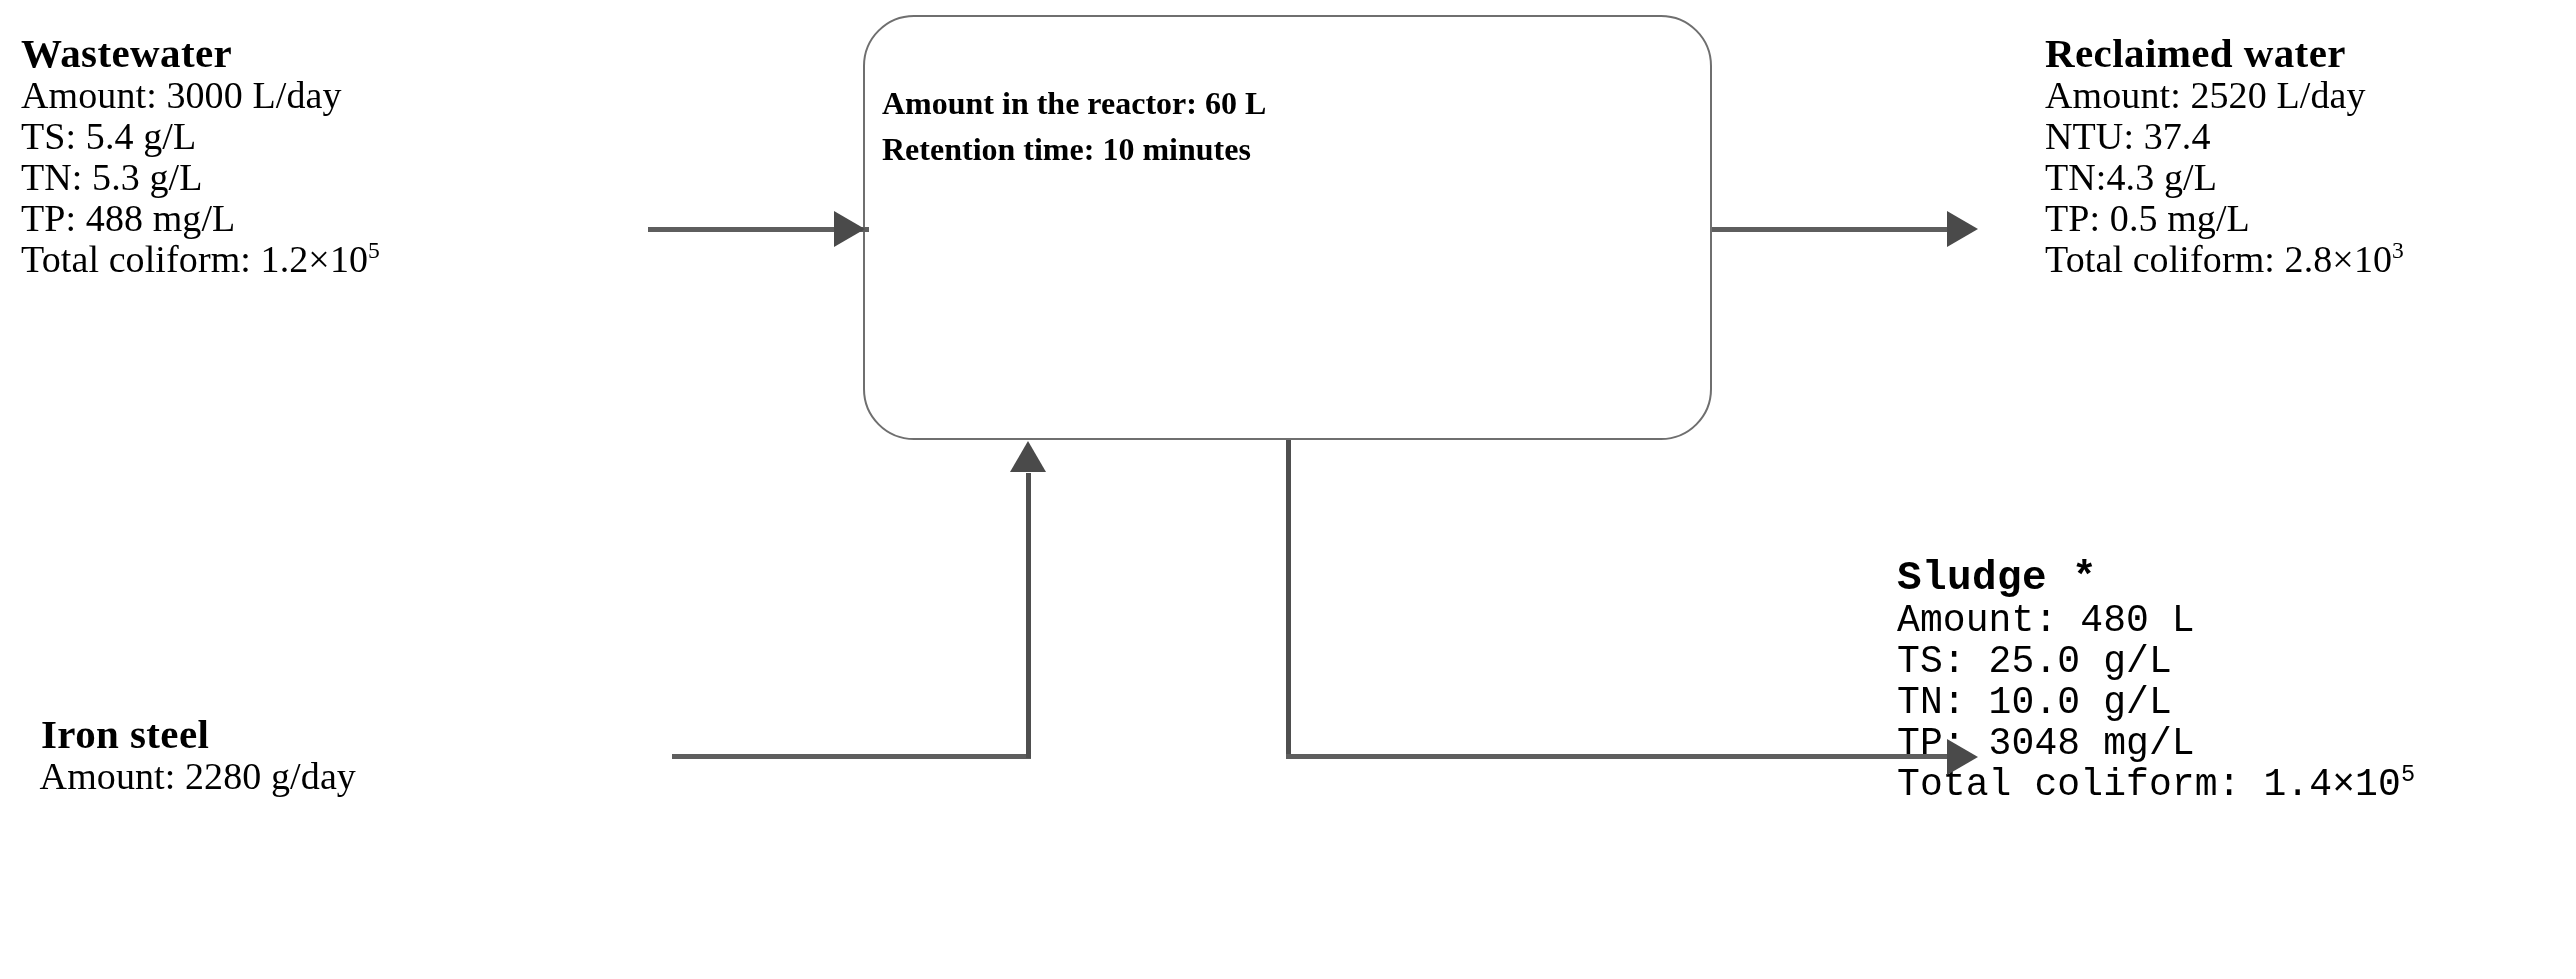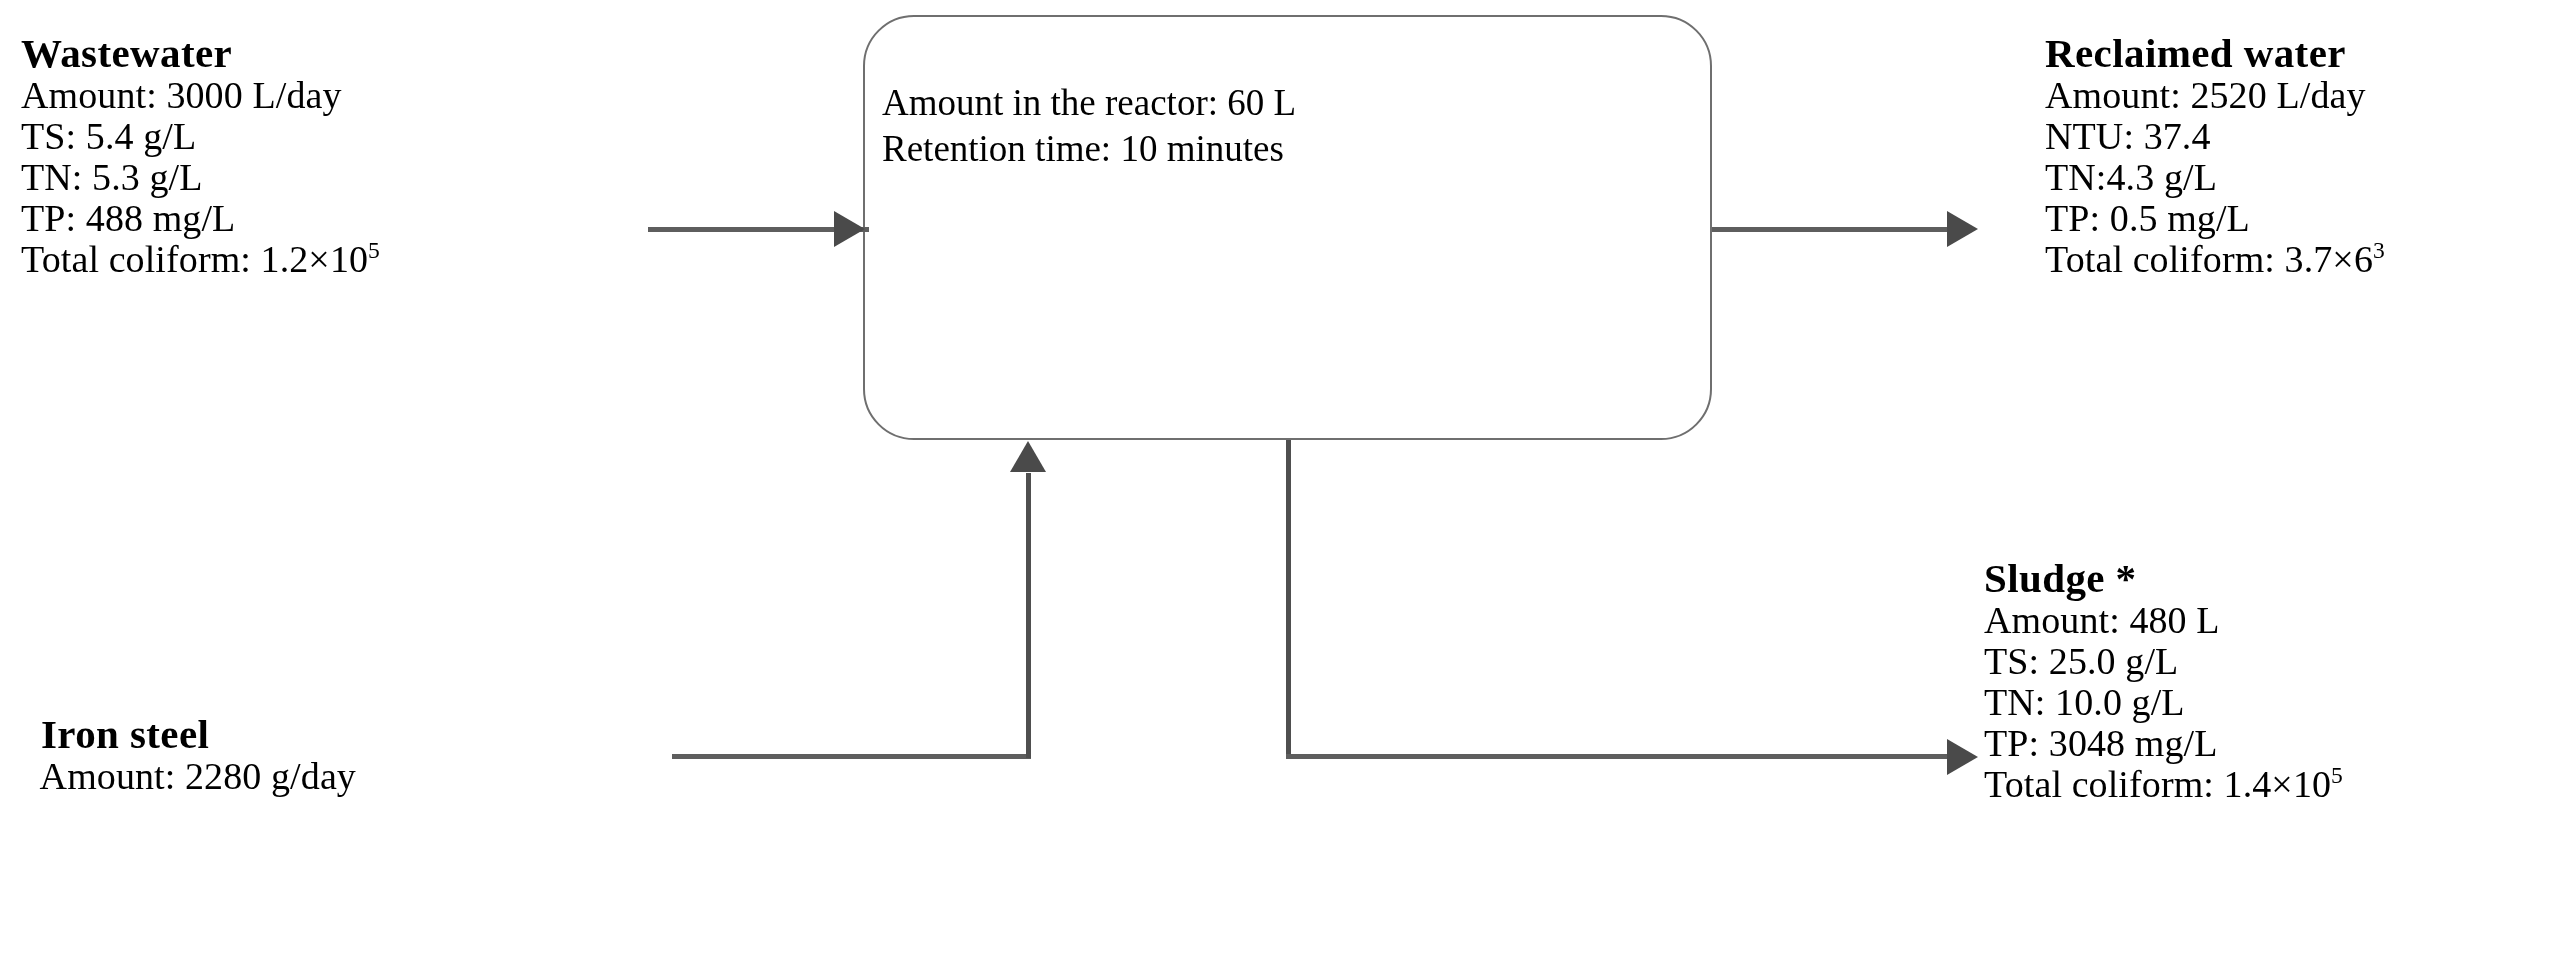--- a/index.html
+++ b/index.html
@@ -42,21 +42,21 @@
   }
 
   
   #wastewater-block { left: 21px; top: 31px; }
   #ironsteel-block  { left: 41px; top: 712px; }
   #ironsteel-block .block-title { margin-left: 0px; }
   #ironsteel-block .block-line  { margin-left: -1.4px; }
 
   
   #reclaimed-block { left: 2001px; top: 31px; margin-left: 44px; }
-  #sludge-block    { left: 1984px; top: 556px; }
+  #sludge-block    { left: 1897px; top: 556px; font-family: Liberation Mono, monospace; }
 
   
   #reactor-box {
     position: absolute;
     left: 863px;
     top: 15px;
     width: 849px;
     height: 425px;
     border: 2.8px solid #6f6f6f;
     border-radius: 51px;
@@ -69,22 +69,22 @@
     top: 80px;
     white-space: nowrap;
   }
   #reactor-text .reactor-title {
     font-weight: bold;
     font-size: 44px;
     line-height: 51px;
     letter-spacing: 0.4px;
   }
   #reactor-text .reactor-line {
-    font-weight: normal;
-    font-size: 37px;
+    font-weight: bold;
+    font-size: 32px;
     line-height: 46px;
   }
 
   
   .hline {
     position: absolute;
     height: 5px;
     background: #5e5e5e;
   }
   .vline {
@@ -151,21 +151,21 @@
     <div class="reactor-line">Amount in the reactor: 60 L</div>
     <div class="reactor-line">Retention time: 10 minutes</div>
   </div>
 
   <div class="block" id="reclaimed-block">
     <div class="block-title">Reclaimed water</div>
     <div class="block-line">Amount:  2520 L/day</div>
     <div class="block-line">NTU: 37.4</div>
     <div class="block-line">TN:4.3 g/L</div>
     <div class="block-line">TP: 0.5 mg/L</div>
-    <div class="block-line"><span>Total coliform: 3.7×6</span><span class="sup">3</span></div>
+    <div class="block-line"><span>Total coliform: 2.8×10</span><span class="sup">3</span></div>
   </div>
 
   <div class="block" id="sludge-block">
     <div class="block-title">Sludge *</div>
     <div class="block-line">Amount: 480 L</div>
     <div class="block-line">TS: 25.0 g/L</div>
     <div class="block-line">TN: 10.0 g/L</div>
     <div class="block-line">TP: 3048 mg/L</div>
     <div class="block-line"><span>Total coliform: 1.4×10</span><span class="sup">5</span></div>
   </div>

